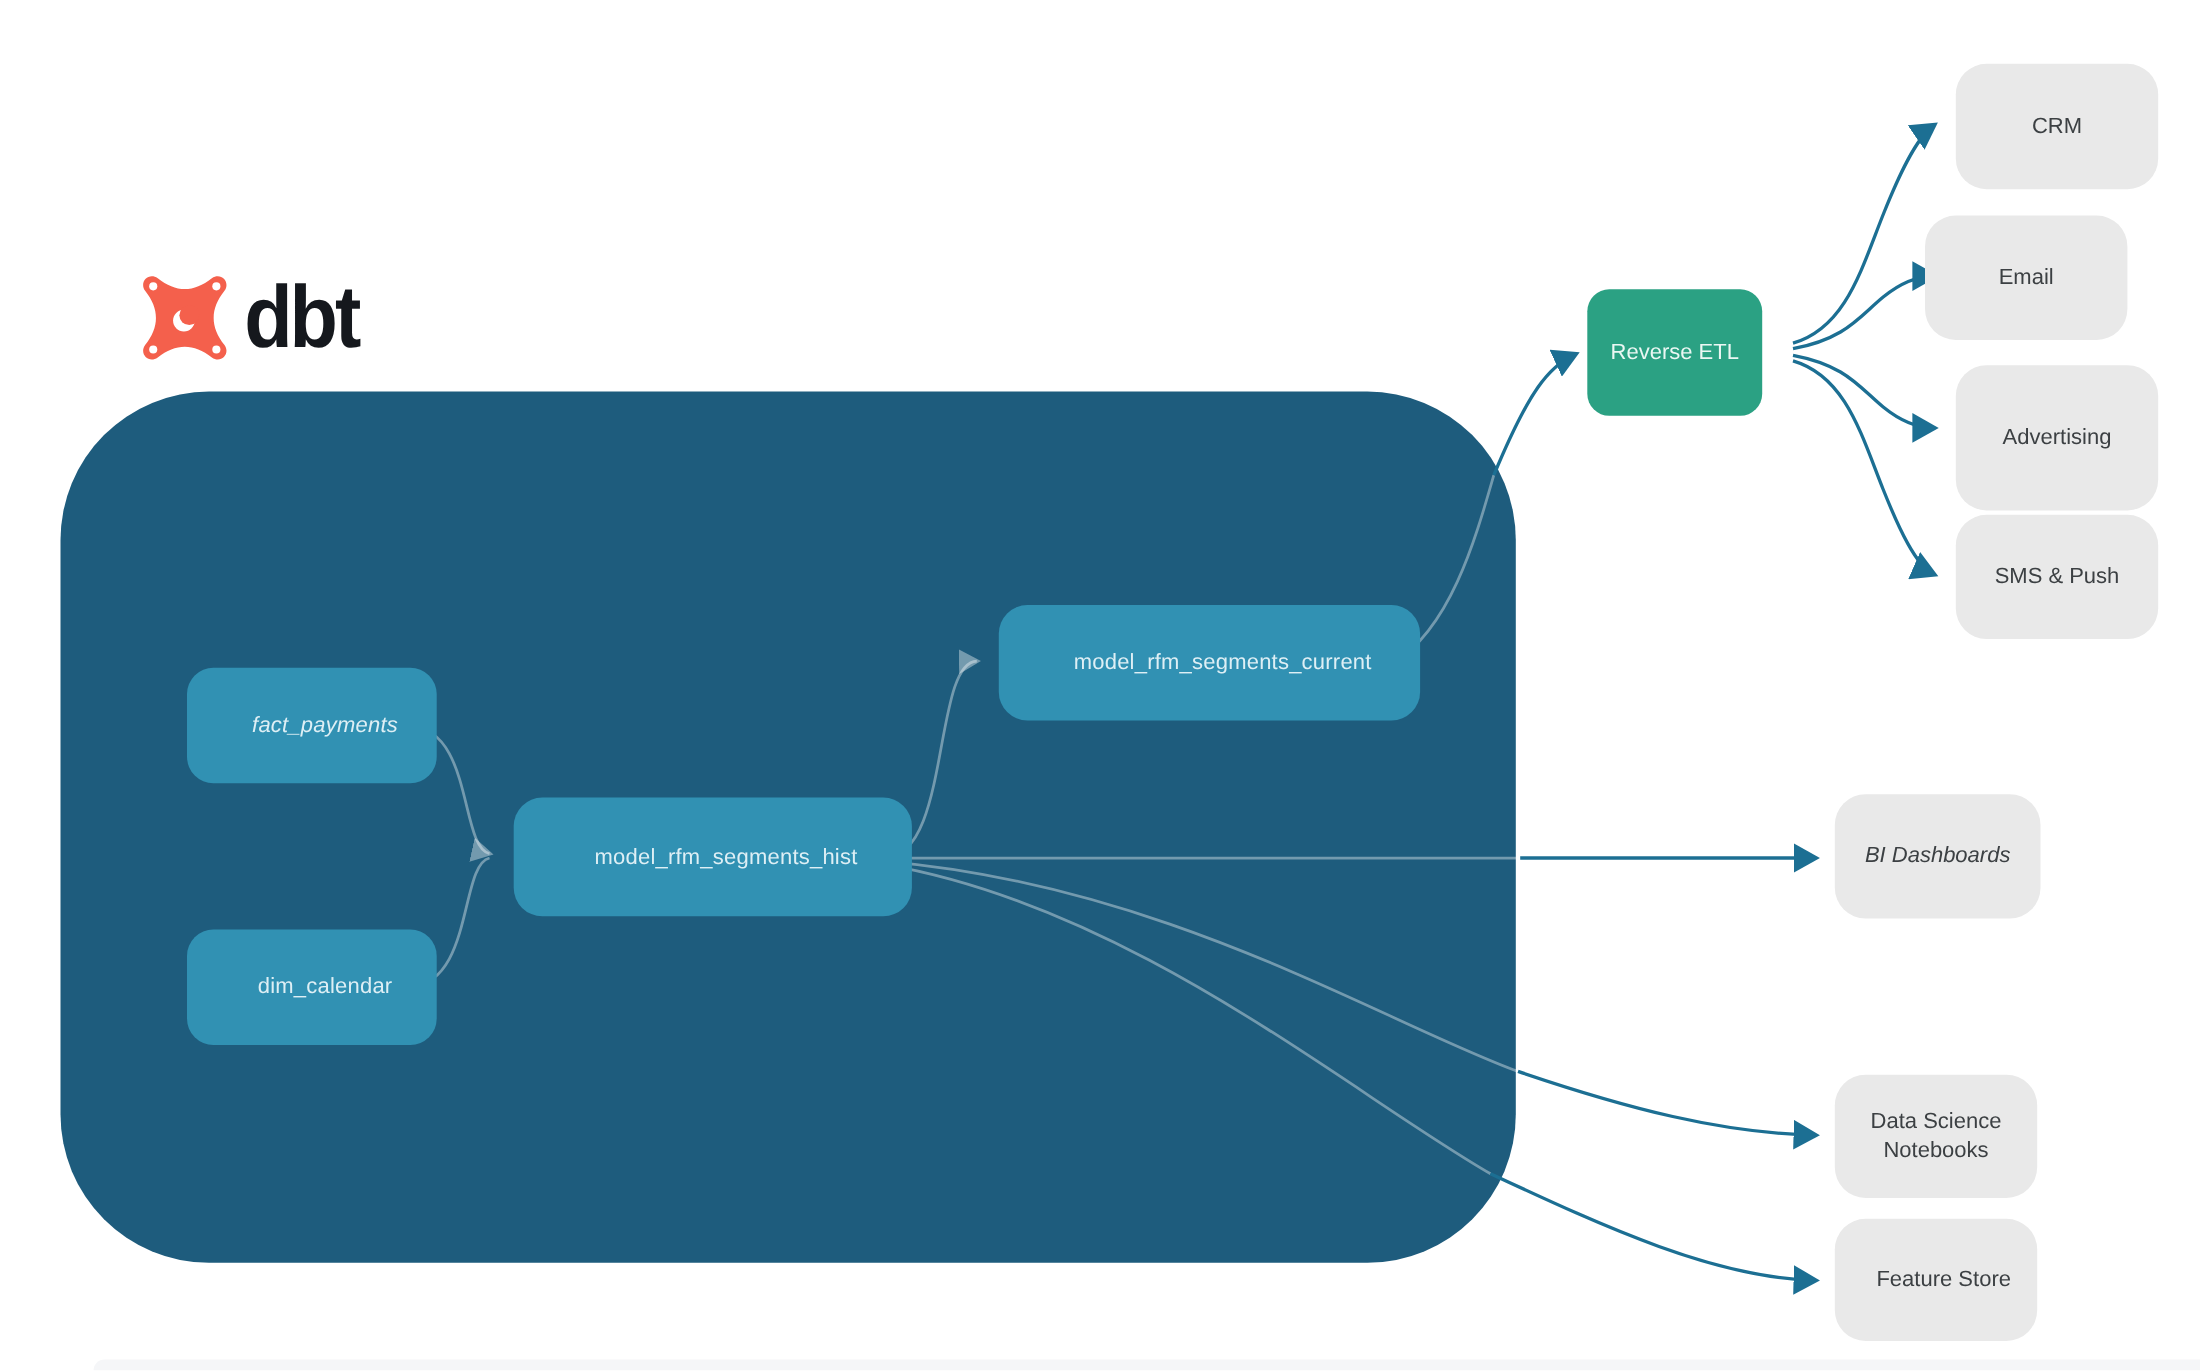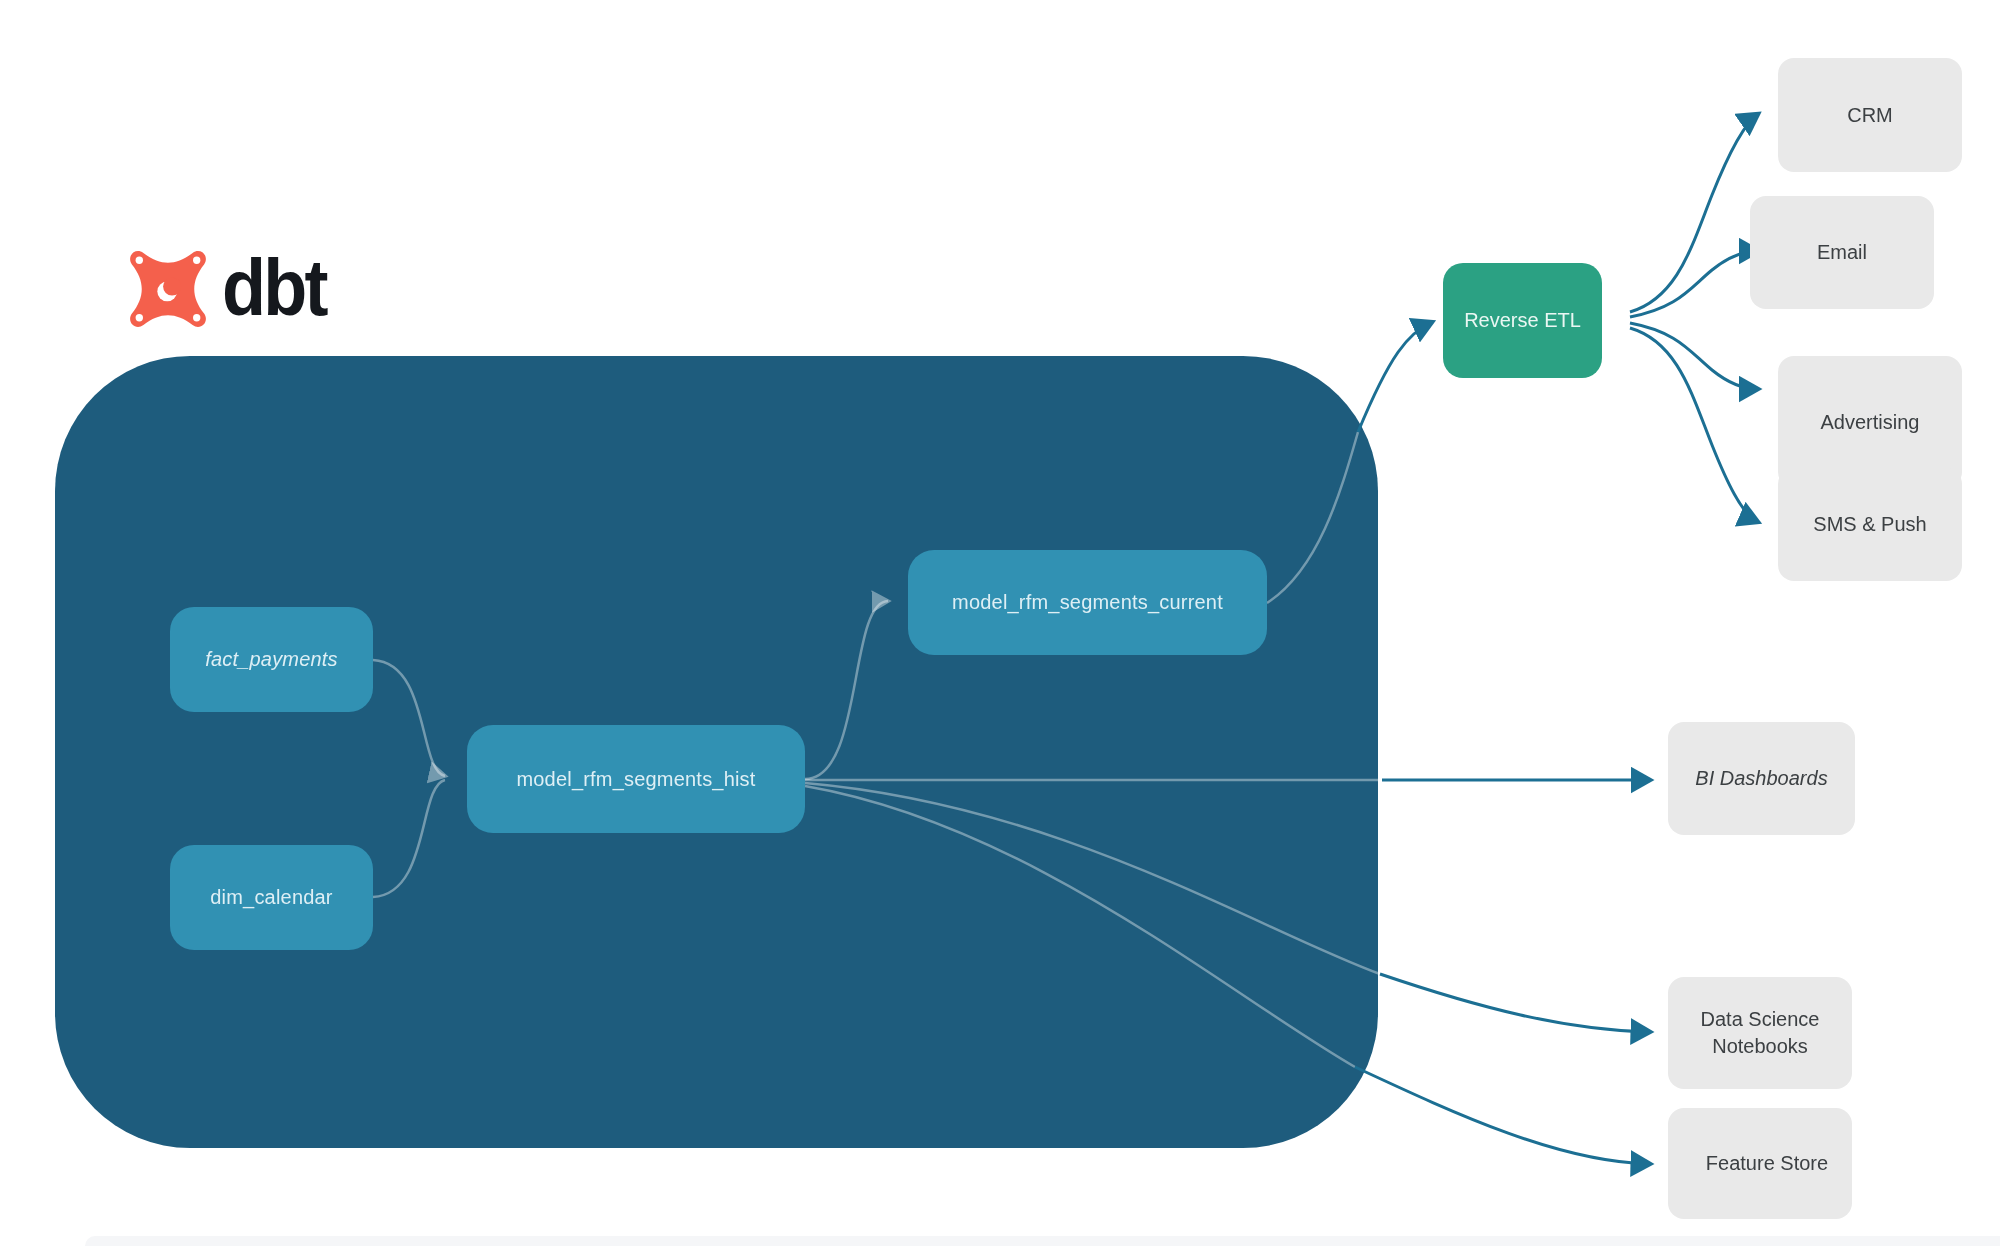--- a/index.html
+++ b/index.html
@@ -30,42 +30,42 @@
   .edges-svg{left:0;top:0;width:2000px;height:1246px;}
   .edge-in{fill:none;stroke:var(--edge-inside,rgba(255,255,255,.35));stroke-width:2.5;}
   .edge-out{fill:none;stroke:var(--edge-outside,#1C6F93);stroke-width:3;}
   .arrow-dark-fill{fill:var(--edge-outside,#1C6F93);}
   .arrow-light-fill{fill:var(--edge-inside,rgba(255,255,255,.45));}
 
   
   .node{
     display:flex;align-items:center;justify-content:center;text-align:center;
     background:var(--node,#3191B3);color:#DEEFF5;border-radius:24px;
-    font-size:20px;letter-spacing:.2px;
+    font-size:20px;letter-spacing:.2px;padding-left:24px;
   }
   .node-hist,.node-current{border-radius:26px;}
   .node-fact{left:170px;top:607px;width:203px;height:105px;font-style:italic;}
   .node-dim{left:170px;top:845px;width:203px;height:105px;}
   .node-hist{left:467px;top:725px;width:338px;height:108px;}
   .node-current{left:908px;top:550px;width:359px;height:105px;}
 
   .reverse-etl{
     left:1443px;top:263px;width:159px;height:115px;border-radius:20px;
     background:var(--reverse-etl,#2BA183);color:#EAF7F3;
     display:flex;align-items:center;justify-content:center;font-size:20px;
   }
 
   .dest{
-    background:var(--destination,#E9E9E9);color:#3C4043;border-radius:16px;
+    background:var(--destination,#E9E9E9);color:#3C4043;border-radius:28px;
     display:flex;align-items:center;justify-content:center;text-align:center;
     font-size:20px;line-height:1.35;padding:0 14px;box-sizing:border-box;
   }
   .dest-crm{left:1778px;top:58px;width:184px;height:114px;}
   .dest-email{left:1750px;top:196px;width:184px;height:113px;}
-  .dest-adv{left:1778px;top:332px;width:184px;height:132px;margin-top:24px;}
+  .dest-adv{left:1778px;top:332px;width:184px;height:132px;}
   .dest-sms{left:1778px;top:468px;width:184px;height:113px;}
   .dest-bi{left:1668px;top:722px;width:187px;height:113px;font-style:italic;}
   .dest-ds{left:1668px;top:977px;width:184px;height:112px;}
   .dest-fs{left:1668px;top:1108px;width:184px;height:111px;padding-left:28px;}
 
   .bottom-strip{
     left:85px;top:1236px;width:1915px;height:10px;
     background:#F5F6F8;border-top-left-radius:12px;
   }
 </style>

